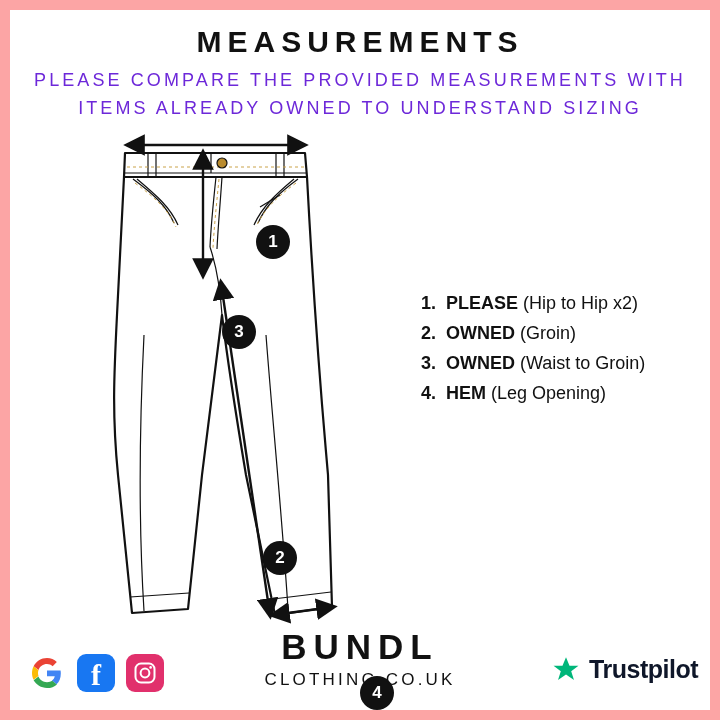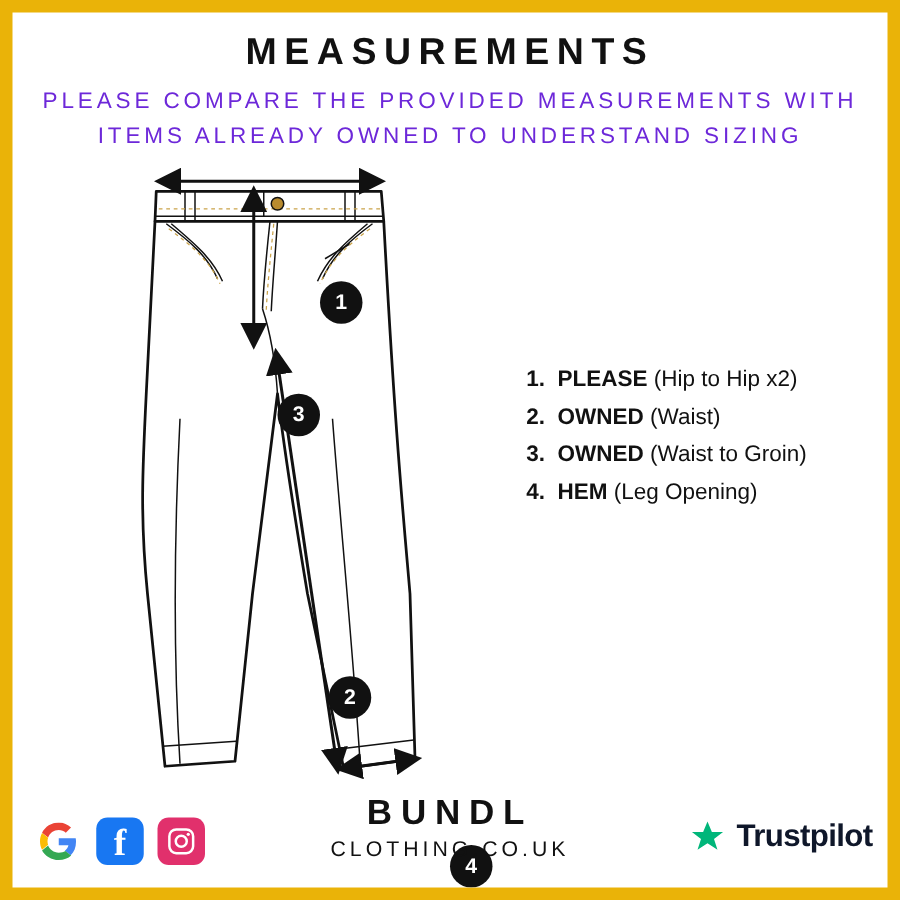--- a/index.html
+++ b/index.html
@@ -12,21 +12,21 @@
     background: #1c1c1c;
     font-family: "Liberation Sans", sans-serif;
     overflow: hidden;
   }
   #page {
     position: relative;
     width: 720px;
     height: 720px;
     background: #ffffff;
     box-sizing: border-box;
-    border: 10px solid #eab308;
+    border: 10px solid #fca5a5;
     overflow: hidden;
   }
 
   
   .header {
     position: absolute;
     top: 14px;
     left: 0;
     width: 700px;
     text-align: center;
@@ -151,21 +151,21 @@
   }
 
   .brand {
     position: absolute;
     left: 50%;
     transform: translateX(-50%);
     bottom: 12px;
     text-align: center;
   }
   .brand-name {
-    font-size: 28px;
+    font-size: 35px;
     font-weight: bold;
     letter-spacing: 7px;
     color: #111;
     line-height: 1;
   }
   .brand-sub {
     font-size: 17px;
     letter-spacing: 3.2px;
     color: #111;
     margin-top: 6px;
@@ -270,21 +270,21 @@
 
   <div class="legend">
     <div class="legend-row">
       <span class="legend-num">1.</span>
       <span class="legend-label">PLEASE</span>
       <span class="legend-note">(Hip to Hip x2)</span>
     </div>
     <div class="legend-row">
       <span class="legend-num">2.</span>
       <span class="legend-label">OWNED</span>
-      <span class="legend-note">(Waist)</span>
+      <span class="legend-note">(Groin)</span>
     </div>
     <div class="legend-row">
       <span class="legend-num">3.</span>
       <span class="legend-label">OWNED</span>
       <span class="legend-note">(Waist to Groin)</span>
     </div>
     <div class="legend-row">
       <span class="legend-num">4.</span>
       <span class="legend-label">HEM</span>
       <span class="legend-note">(Leg Opening)</span>

